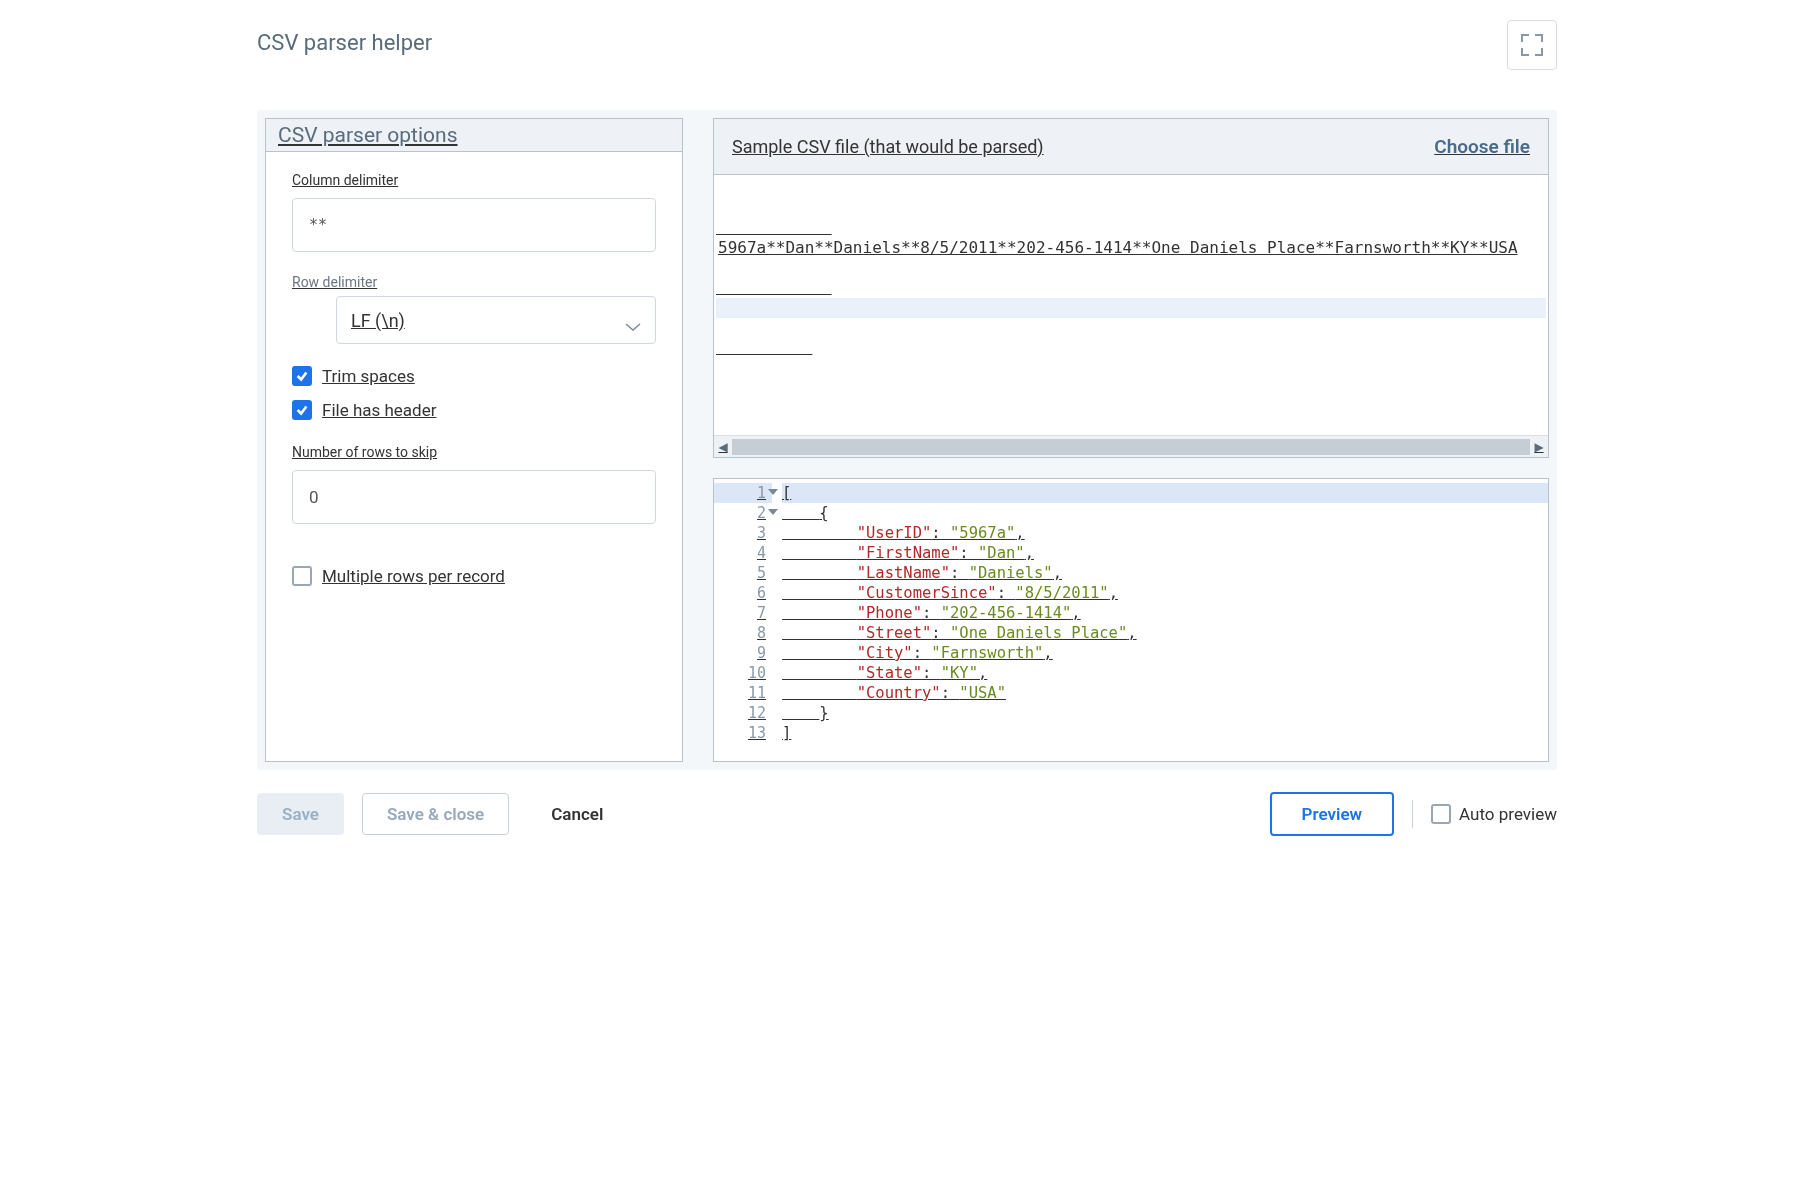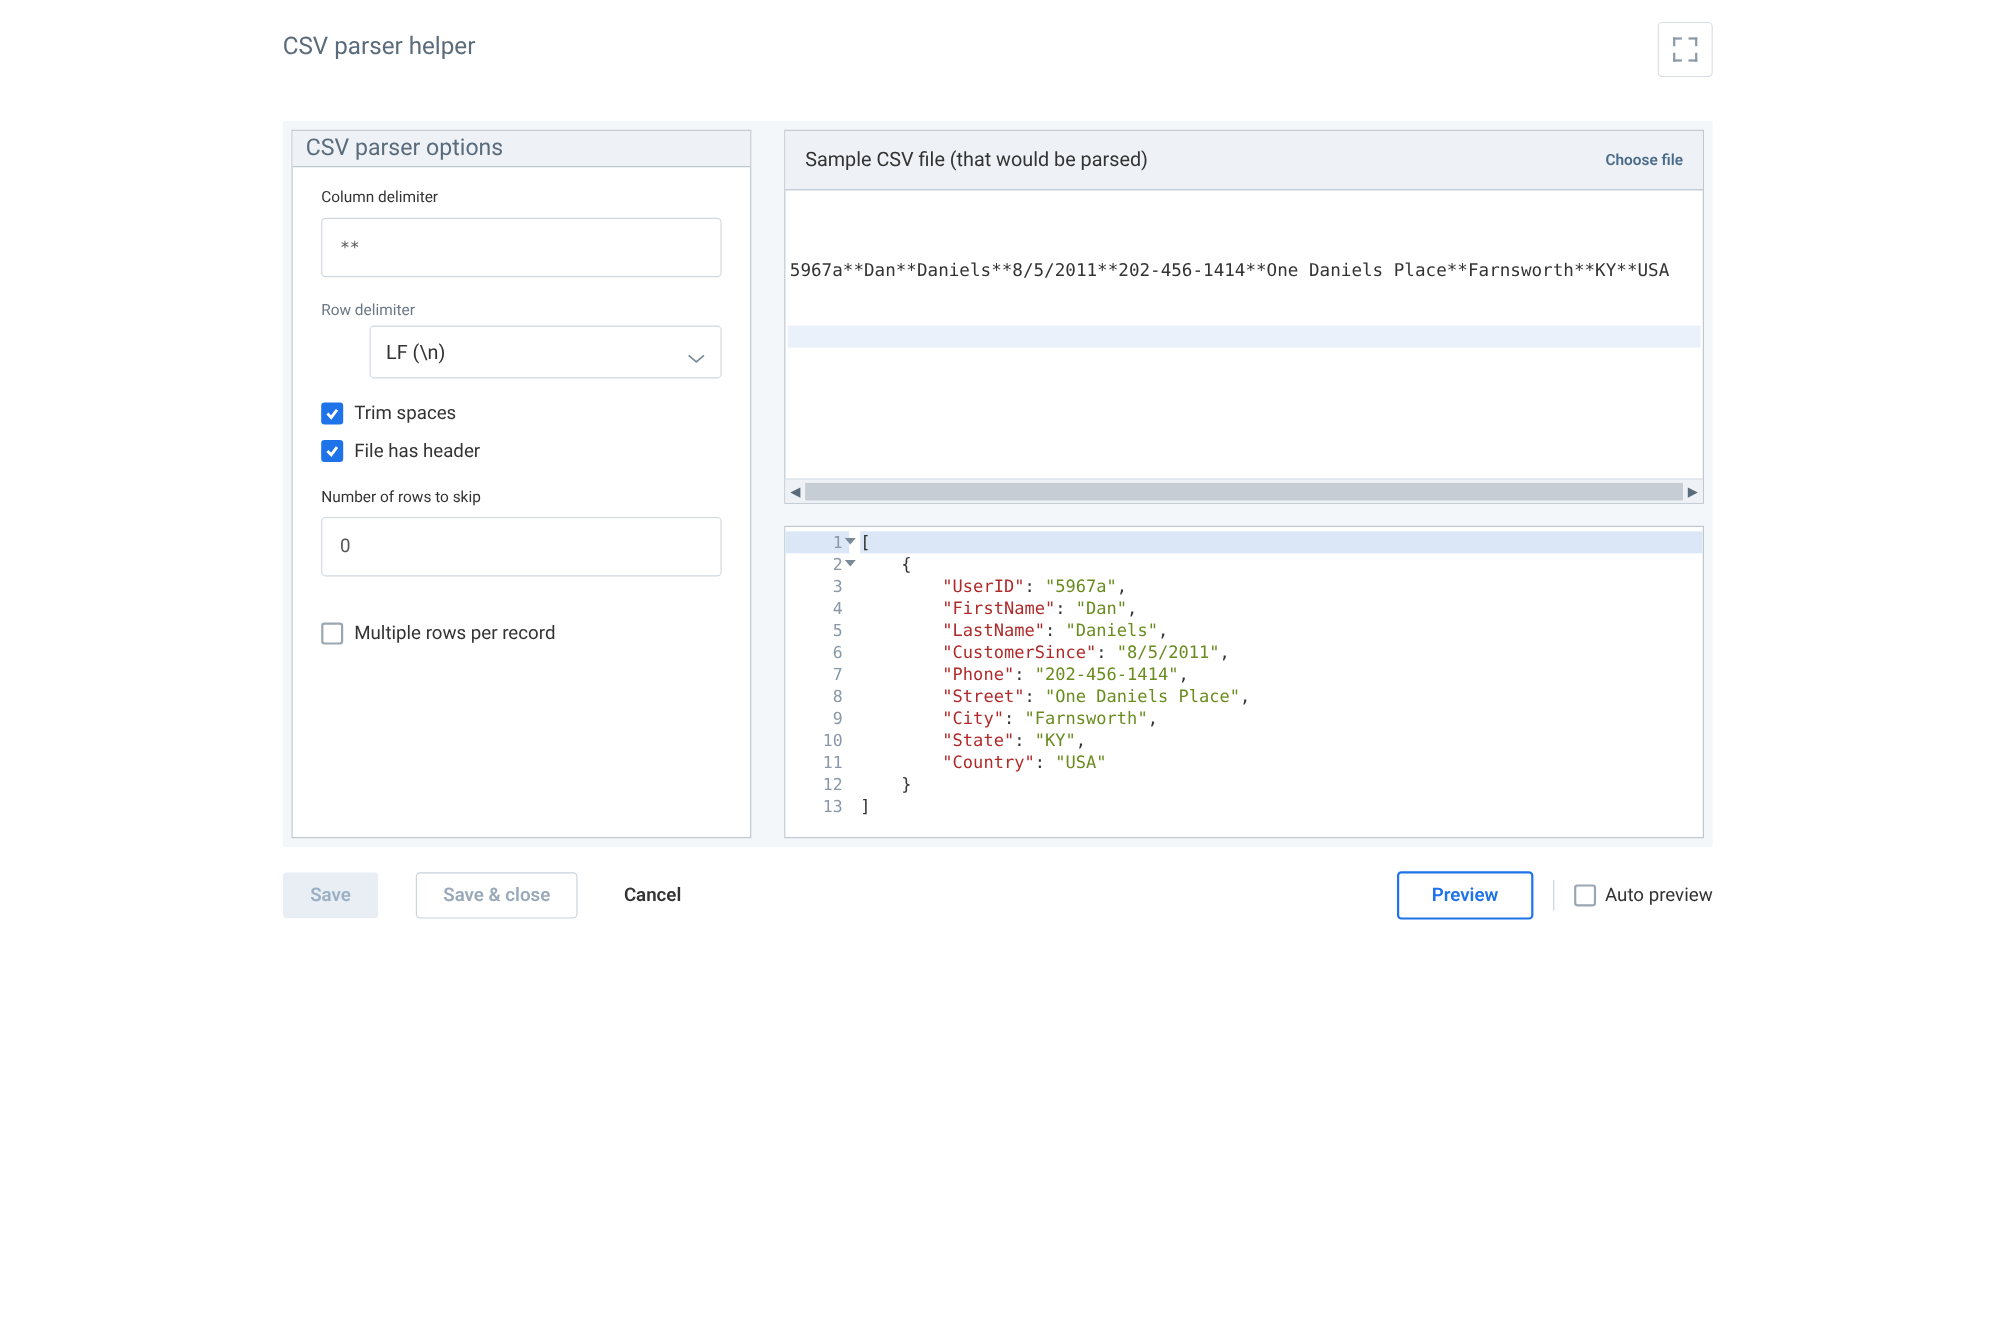--- a/index.html
+++ b/index.html
@@ -9,21 +9,21 @@
   .page-title { font-size:22px; color:#5a6b7b; font-weight:400; margin:10px 0 0 0; }
   .expand-btn { width:50px; height:50px; border:1px solid #d8dde2; border-radius:4px; background:#fff; display:flex; align-items:center; justify-content:center; cursor:pointer; }
   .expand-icon { width:22px; height:22px; position:relative; }
   .expand-icon span { position:absolute; width:8px; height:8px; border:2px solid #8a99a8; }
   .expand-icon .tl { top:0; left:0; border-right:none; border-bottom:none; }
   .expand-icon .tr { top:0; right:0; border-left:none; border-bottom:none; }
   .expand-icon .bl { bottom:0; left:0; border-right:none; border-top:none; }
   .expand-icon .br { bottom:0; right:0; border-left:none; border-top:none; }
 
   .workspace { background:#f4f7fa; border-radius:2px; padding:8px; display:flex; gap:30px; min-height:660px; }
-  .panel { border:1px solid #b7c2cc; background:#fff; }
+  .panel { border:1px solid #b7c2cc; background:#fff;text-decoration:underline; }
   .left-panel { width:418px; flex:0 0 418px; display:flex; flex-direction:column; }
   .panel-title { background:#eef2f6; border-bottom:1px solid #b7c2cc; padding:4px 12px; font-size:21px; color:#5a6b7b; font-weight:400; }
   .panel-body { padding:20px 26px; }
   .field-label { font-size:14px; color:#333; margin-bottom:10px; }
   .sub-label { font-size:14px; color:#6b7785; margin-bottom:6px; }
   .text-input { width:100%; height:54px; border:1px solid #d0d7de; border-radius:4px; padding:0 16px; font-size:15px; font-family:monospace; color:#555; margin-bottom:22px; background:#fff; }
   .text-input.normal-font { font-family:inherit; font-size:17px; }
   .select-wrap { position:relative; margin-bottom:22px;padding-left:44px; }
   .select-box { width:100%; height:48px; border:1px solid #d0d7de; border-radius:4px; padding:0 14px; font-size:18px; color:#333; background:#fff; display:flex; align-items:center; justify-content:space-between; cursor:pointer; }
   .chev { width:16px; height:10px; }
@@ -33,21 +33,21 @@
   .checkbox.checked { background:#1e73e8; }
   .checkbox.unchecked { border:2px solid #9aa7b3; background:#fff; }
   .checkbox svg { stroke:#fff; stroke-width:3; fill:none; }
   .check-label { font-size:17px; color:#333; }
   .spacer-20 { height:10px; }
 
   .right-col { flex:1; display:flex; flex-direction:column; gap:20px; }
   .sample-panel { height:340px; display:flex; flex-direction:column;gap:21px; }
   .sample-header { background:#eef2f6; border-bottom:1px solid #b7c2cc; padding:16px 18px; display:flex; justify-content:space-between; align-items:center; }
   .sample-title { font-size:18px; color:#333; }
-  .choose-link { font-size:14px; color:#4a6a8a; font-weight:600; cursor:pointer; }
+  .choose-link { font-size:19px; color:#4a6a8a; font-weight:600; cursor:pointer; }
   .mono-area { flex:1; overflow:hidden; }
   .mono-lines { font-family: "Menlo","Consolas",monospace; font-size:16px; line-height:20px; color:#333; padding:2px 2px 0 2px; white-space:pre; }
   .mono-lines .row { padding:0 2px; }
   .mono-lines .row.hl { background:#eaf1fb; height:20px; }
   .hscroll { height:22px; background:#eef2f6; border-top:1px solid #d8dee4; display:flex; align-items:center; padding:0 2px; }
   .hscroll .arrow { width:14px; height:14px; display:flex; align-items:center; justify-content:center; color:#5a6b7b; font-size:12px; }
   .hscroll .track { flex:1; height:16px; background:#c6cdd4; margin:0 2px; }
 
   .parsed-panel { flex:1; display:flex; flex-direction:column; }
   .parsed-body { flex:1; display:flex; overflow:hidden; }
@@ -59,21 +59,21 @@
   .code .cl { height:20px; }
   .code .cl.hlrow { background:#dbe7f7; }
   .key { color:#b02a2a; }
   .str { color:#6a8c1f; }
   .brkt { color:#333; }
 
   .footer { display:flex; justify-content:space-between; align-items:center; padding:22px 0 30px 0; }
   .footer-left { display:flex; gap:18px; align-items:center; }
   .btn { height:42px; padding:0 24px; border-radius:4px; font-size:17px; font-weight:600; display:inline-flex; align-items:center; justify-content:center; cursor:pointer; border:1px solid transparent; }
   .btn.save { background:#e8eef4; color:#9ab0c4; cursor:default; }
-  .btn.saveclose { background:#fff; border:1px solid #c8d1da; color:#98a9ba; cursor:default;margin-left:16px; }
+  .btn.saveclose { background:#fff; border:1px solid #c8d1da; color:#98a9ba; cursor:default; }
   .btn.cancel { background:transparent; color:#333; border:none; font-weight:600; }
   .footer-right { display:flex; align-items:center; gap:18px; }
   .btn.preview { background:#fff; border:2px solid #1e73e8; color:#1e73e8; padding:0 30px; height:44px; }
   .vdiv { width:1px; height:28px; background:#c8d1da; }
   .auto-prev { display:flex; align-items:center; gap:8px; }
   .auto-prev .checkbox.unchecked { border:2px solid #9aa7b3; }
   .auto-label { font-size:17px; color:#333; }
 </style>
 </head>
 <body>

